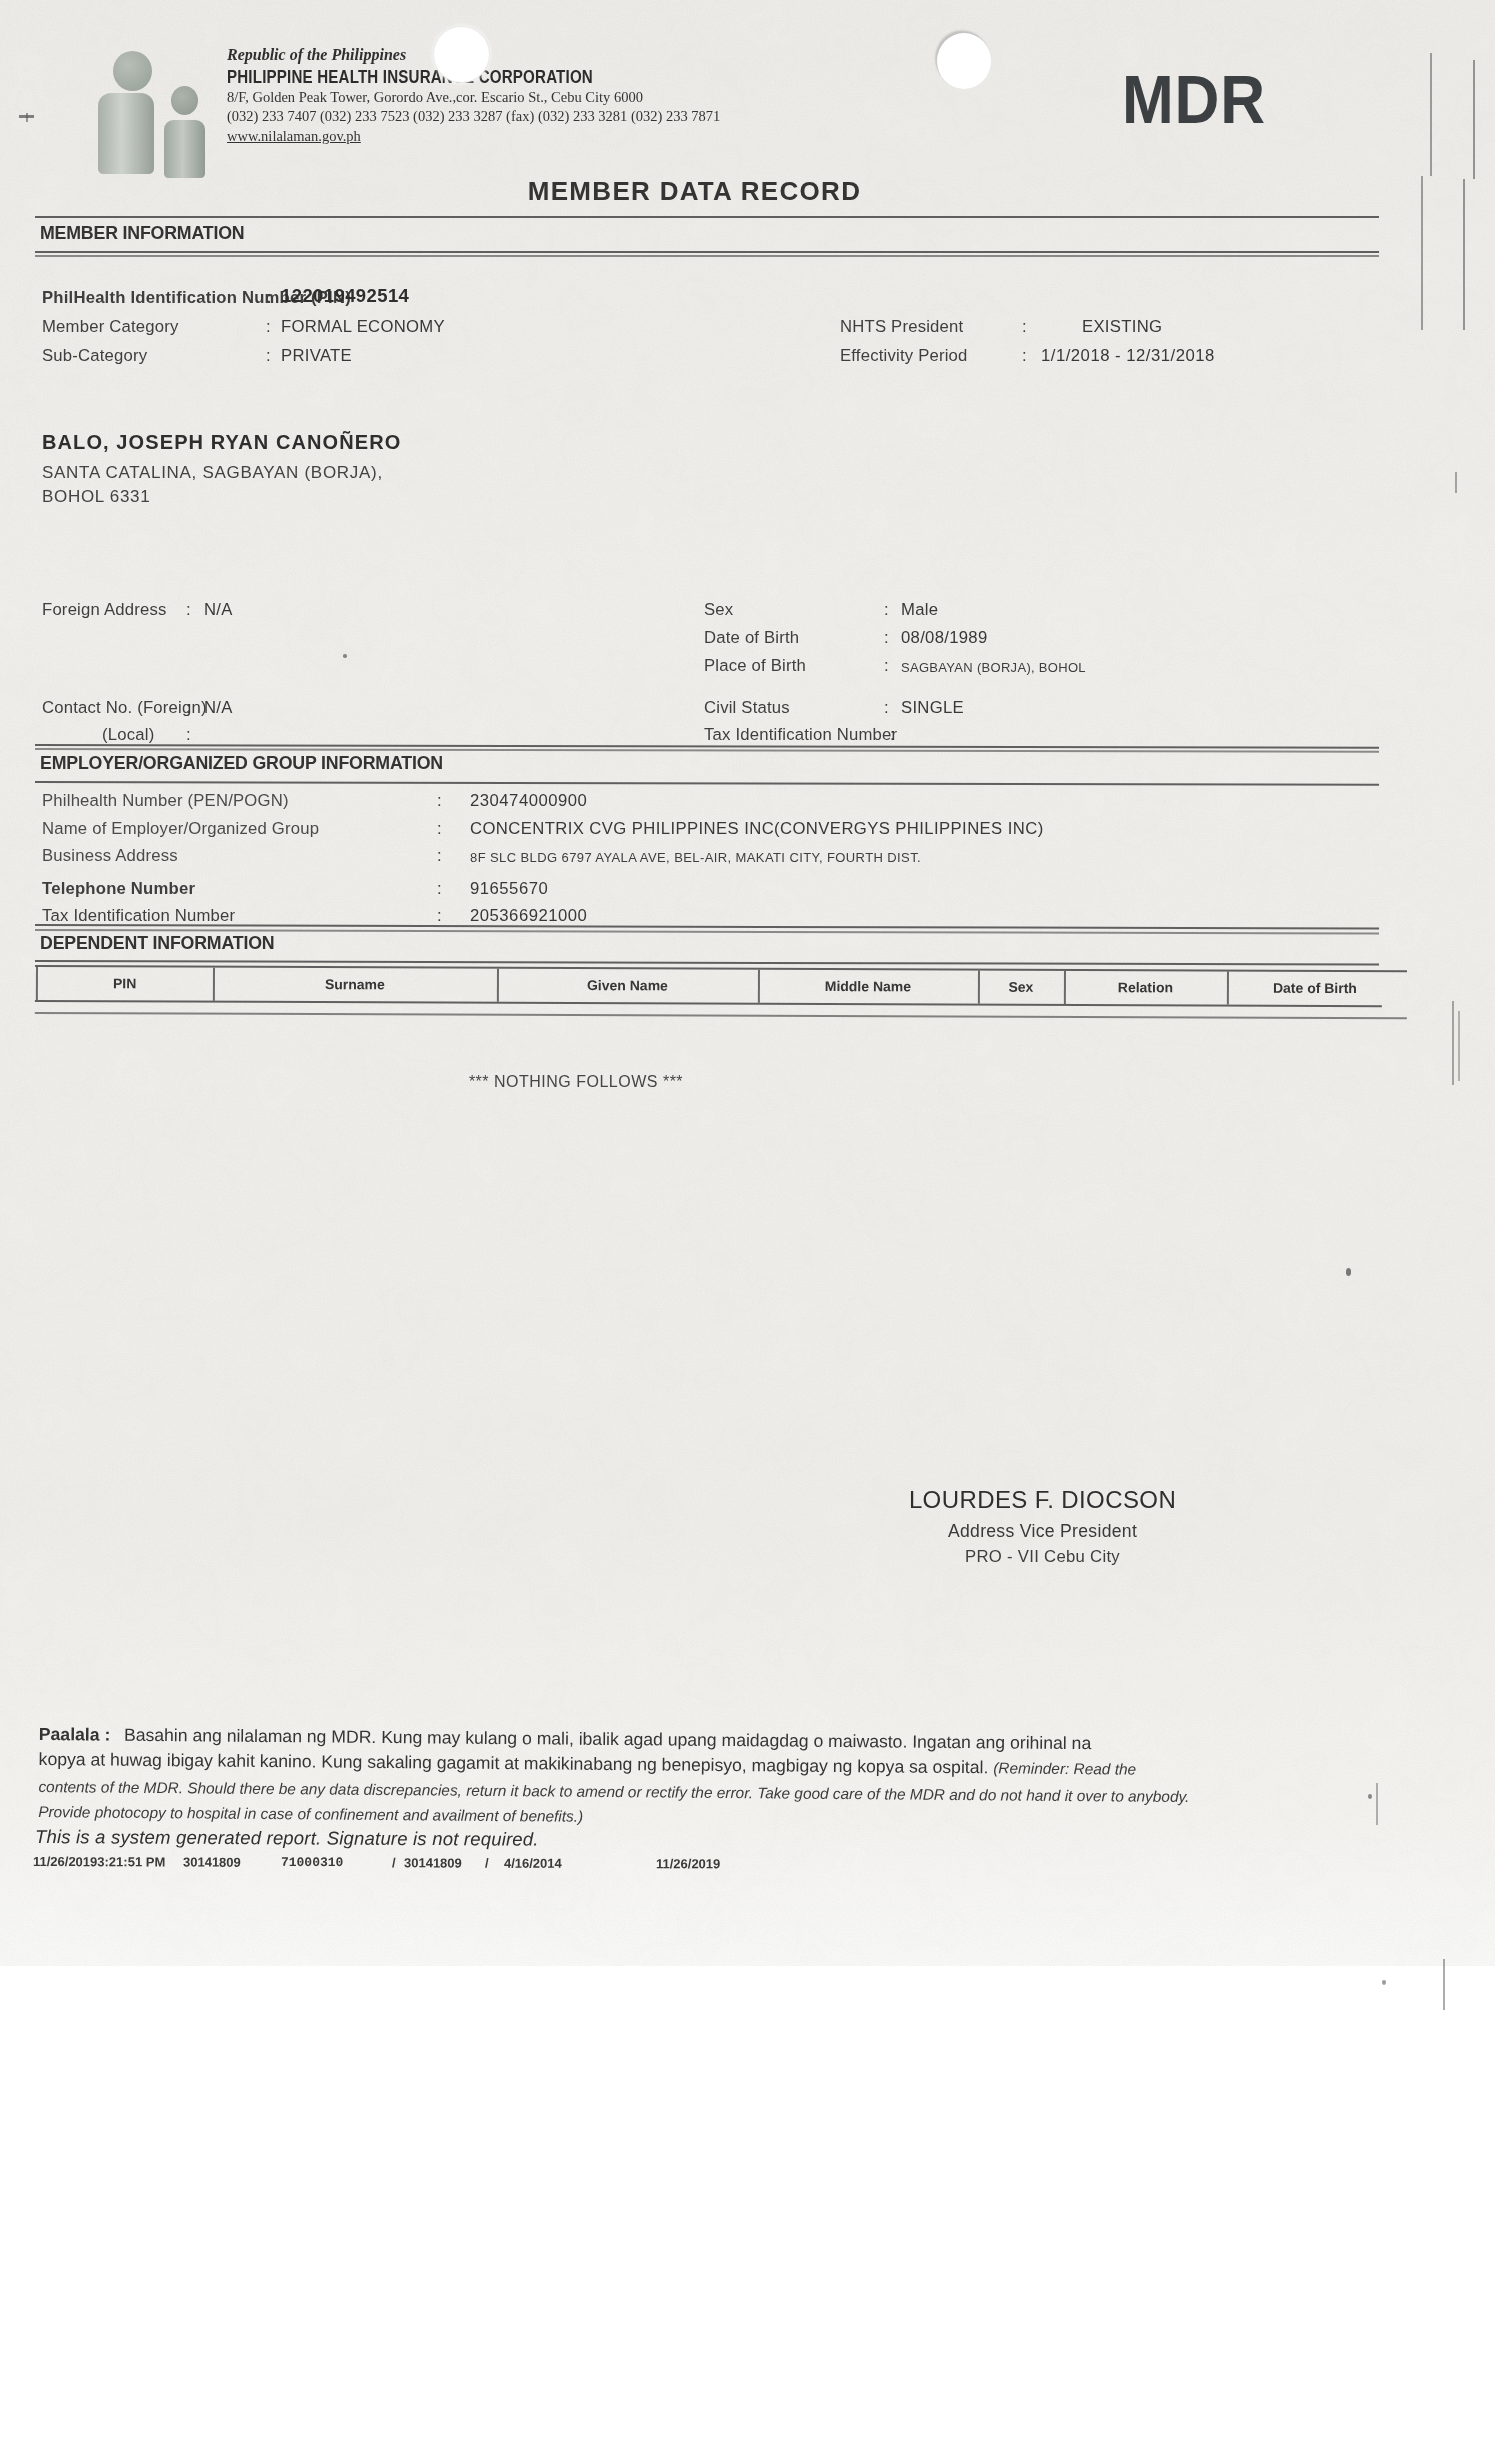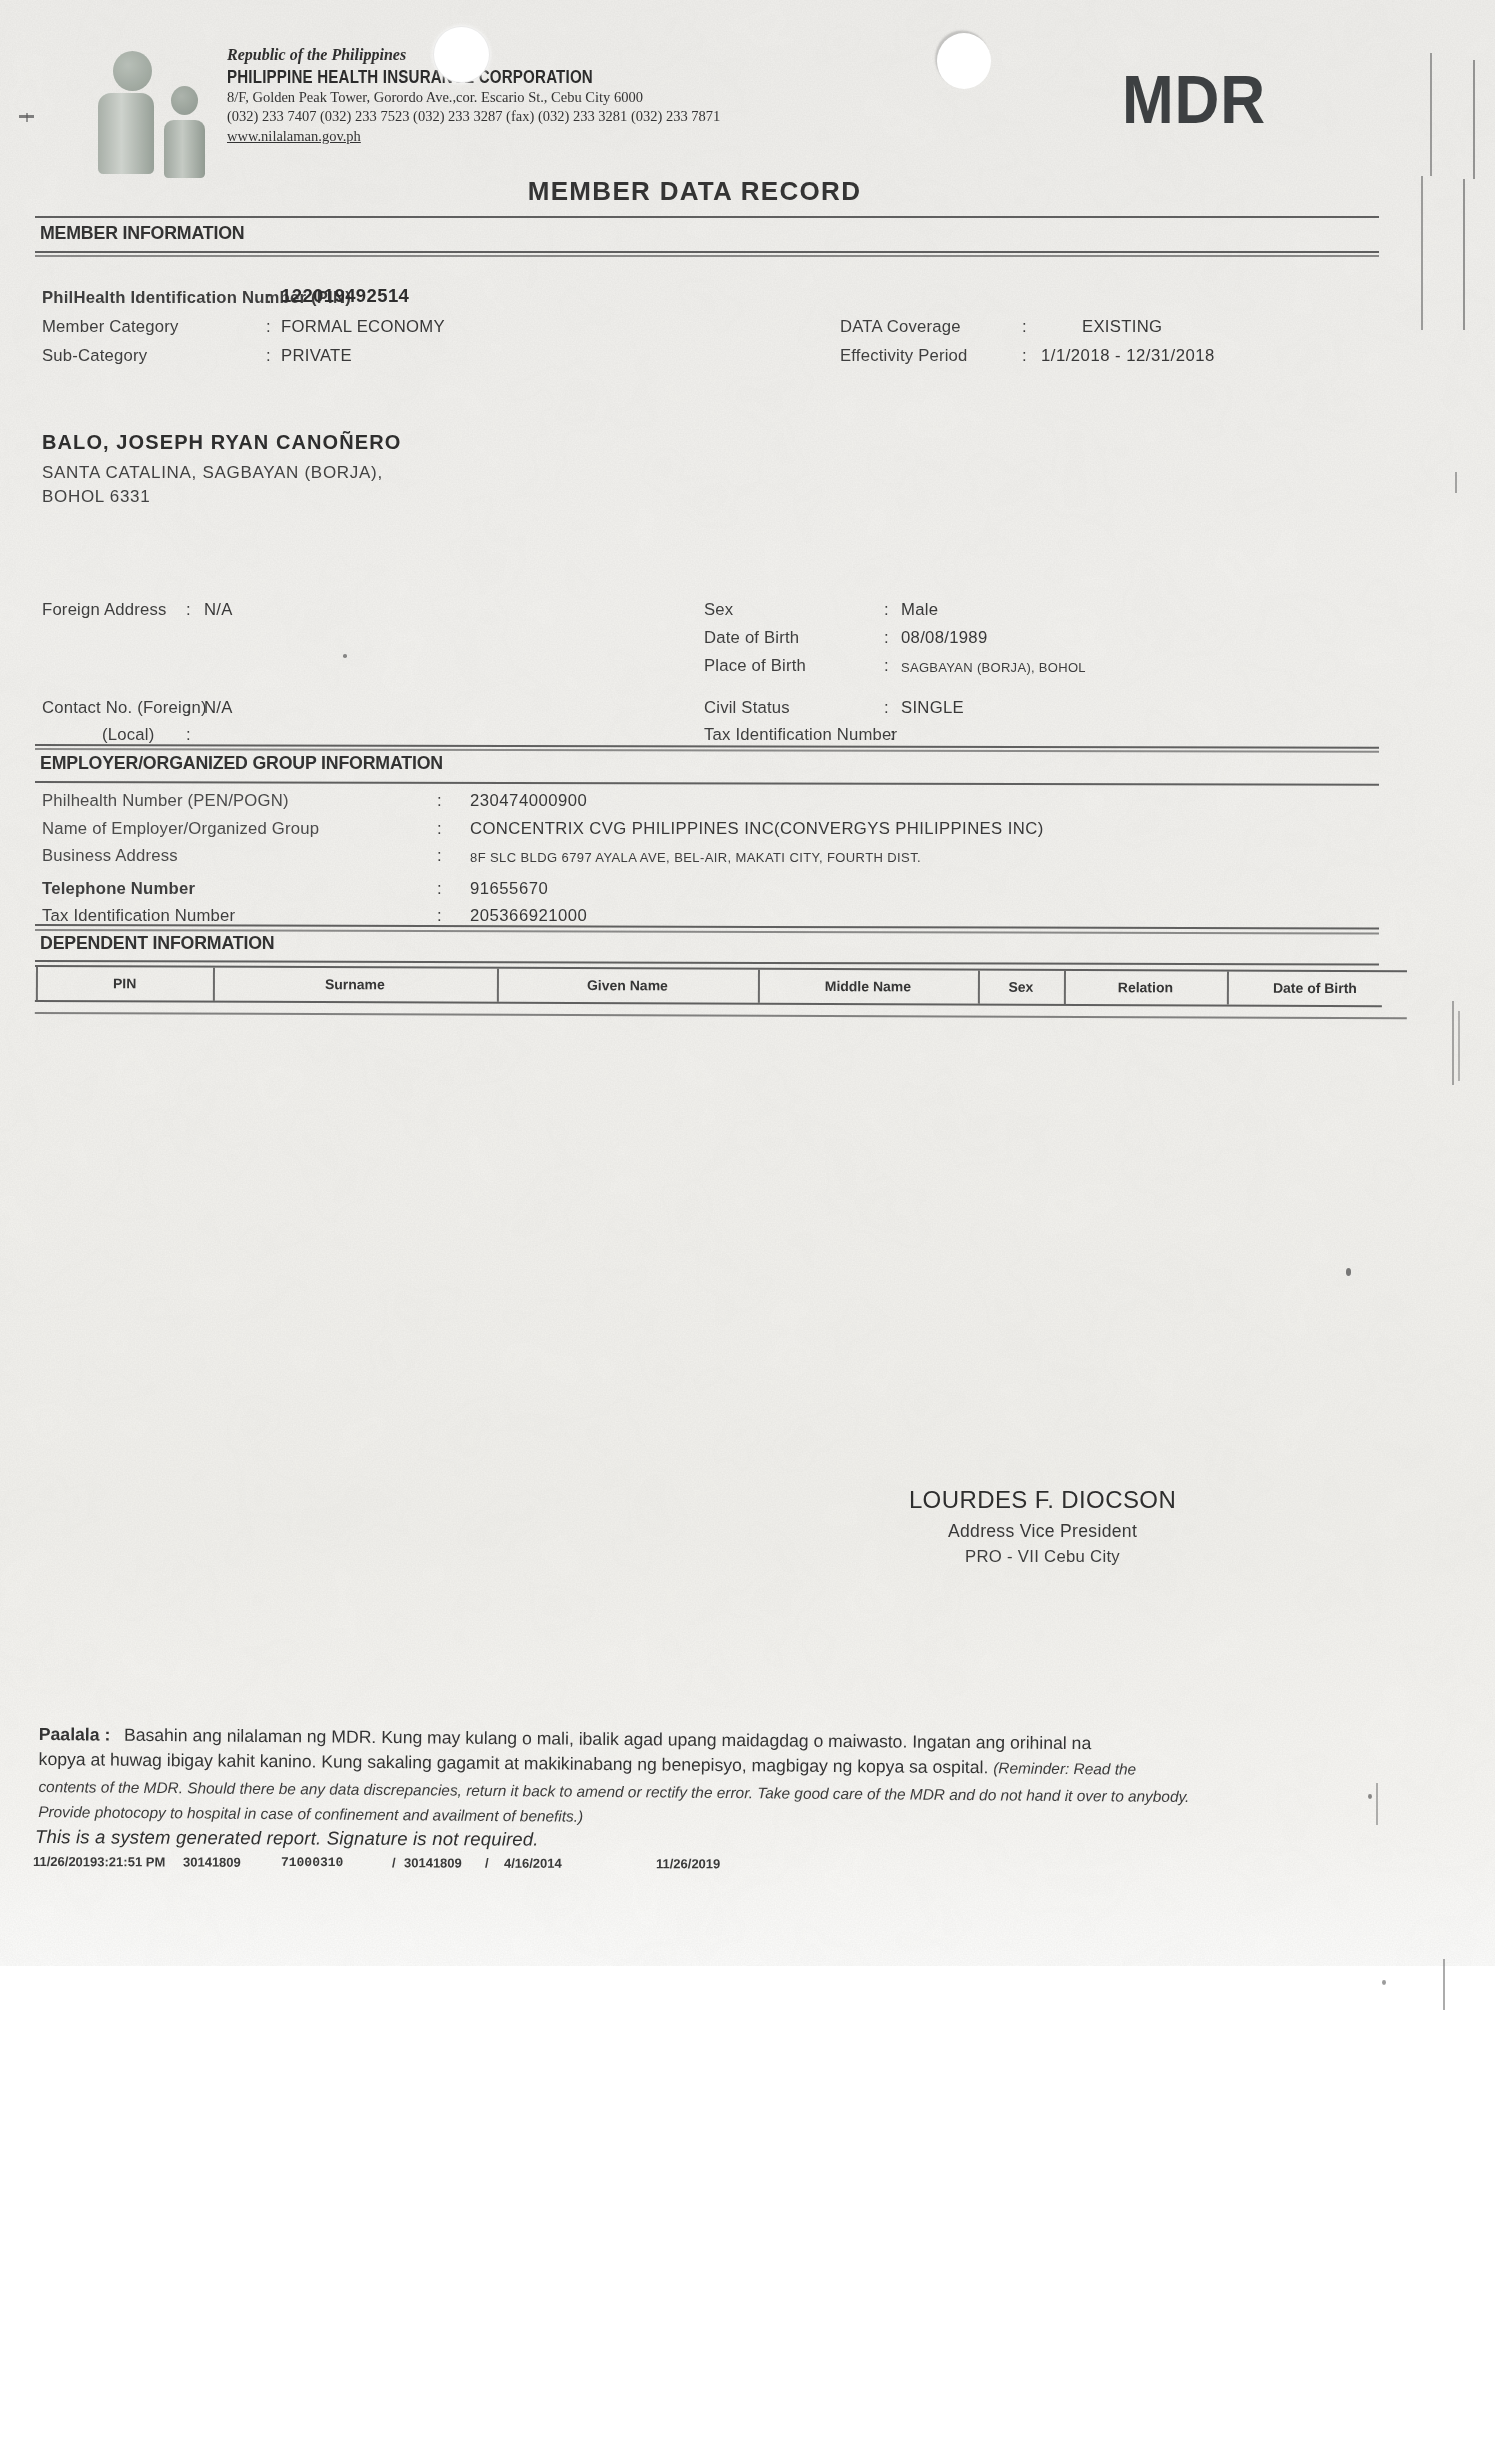--- a/index.html
+++ b/index.html
@@ -70,21 +70,21 @@
     <div class="abs" style="left:281px;top:285px;font-size:18.5px;font-weight:bold;color:#2e2e2e;letter-spacing:0.4px;">122019492514</div>
 
     <div class="abs lbl" style="left:42px;top:317px;">Member Category</div>
     <div class="abs colon" style="left:266px;top:317px;">:</div>
     <div class="abs val" style="left:281px;top:317px;">FORMAL ECONOMY</div>
 
     <div class="abs lbl" style="left:42px;top:346px;">Sub-Category</div>
     <div class="abs colon" style="left:266px;top:346px;">:</div>
     <div class="abs val" style="left:281px;top:346px;">PRIVATE</div>
 
-    <div class="abs lbl" style="left:840px;top:317px;">DATA Coverage</div>
+    <div class="abs lbl" style="left:840px;top:317px;">NHTS President</div>
     <div class="abs colon" style="left:1022px;top:317px;">:</div>
     <div class="abs val" style="left:1041px;top:317px;margin-left:41px;">EXISTING</div>
 
     <div class="abs lbl" style="left:840px;top:346px;">Effectivity Period</div>
     <div class="abs colon" style="left:1022px;top:346px;">:</div>
     <div class="abs val" style="left:1041px;top:346px;letter-spacing:0.5px;">1/1/2018 - 12/31/2018</div>
 
     <div class="abs" style="left:42px;top:431px;font-size:20px;font-weight:bold;color:#2e2e2e;letter-spacing:1.1px;">BALO, JOSEPH RYAN CANOÑERO</div>
     <div class="abs" style="left:42px;top:463px;font-size:17px;color:#424242;letter-spacing:0.7px;">SANTA CATALINA, SAGBAYAN (BORJA),</div>
     <div class="abs" style="left:42px;top:487px;font-size:17px;color:#424242;letter-spacing:0.7px;">BOHOL 6331</div>
@@ -162,20 +162,21 @@
       <div class="vline" style="left:1192px;"></div>
       <div class="cell" style="left:1.8px;width:176px;">PIN</div>
       <div class="cell" style="left:178px;width:284px;">Surname</div>
       <div class="cell" style="left:462px;width:261px;">Given Name</div>
       <div class="cell" style="left:723px;width:220px;">Middle Name</div>
       <div class="cell" style="left:943px;width:86px;">Sex</div>
       <div class="cell" style="left:1029px;width:163px;">Relation</div>
       <div class="cell" style="left:1192px;width:176px;">Date of Birth</div>
     </div>
 
+    <div class="abs" style="left:35px;top:1073px;width:1082px;text-align:center;font-size:16px;color:#454545;letter-spacing:0.5px;">*** NOTHING FOLLOWS ***</div>
 
     <div style="position:absolute;left:884px;top:1486px;width:317px;text-align:center;">
       <div style="font-size:24px;font-weight:normal;color:#2e2e2e;letter-spacing:0.4px;">LOURDES F. DIOCSON</div>
       <div style="font-size:17.6px;color:#393939;margin-top:7px;letter-spacing:0.3px;">Address Vice President</div>
       <div style="font-size:16.7px;color:#3d3d3d;margin-top:5.3px;letter-spacing:0.3px;">PRO - VII Cebu City</div>
     </div>
 
     <div style="position:absolute;left:39px;top:1722px;width:1354px;transform:rotate(.5deg);transform-origin:left top;">
       <div style="white-space:nowrap;font-size:17.6px;color:#343434;line-height:24.6px;">
         <span style="font-weight:bold;">Paalala :</span>

